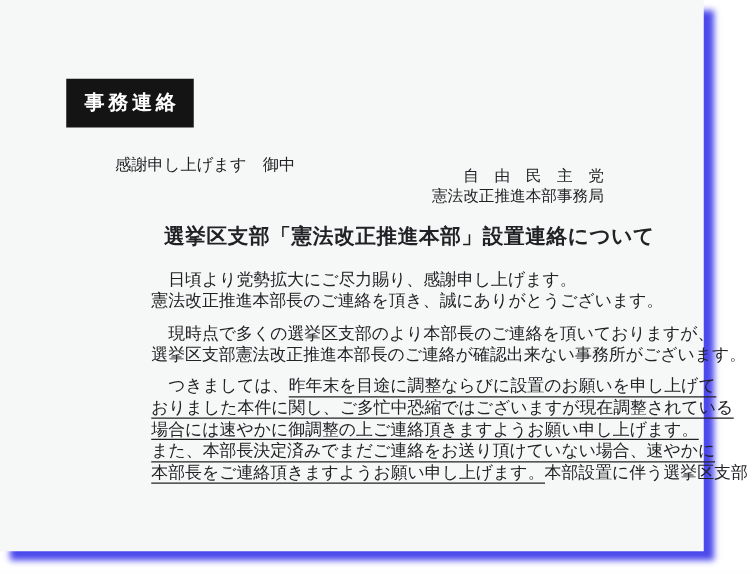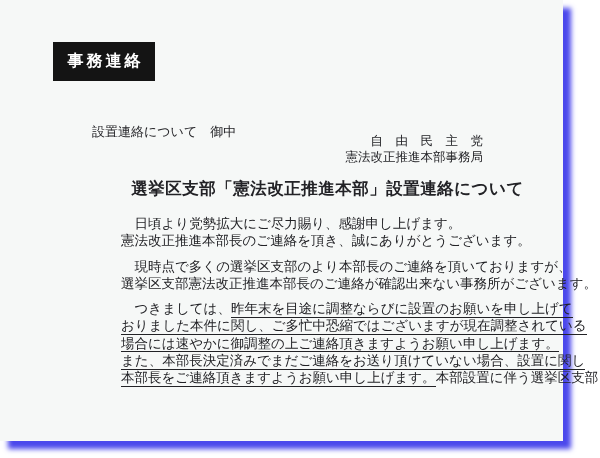--- a/index.html
+++ b/index.html
@@ -18,21 +18,21 @@
     font-family:"Liberation Sans", sans-serif;
     color:var(--ink);
   }
   .page{
     position:absolute;left:0;top:0;
     width:563px;height:441px;
     background:var(--paper);
     box-shadow:8px 8px 5px var(--shadow);
   }
   .stamp{
-    position:absolute;left:53px;top:42px;
+    position:absolute;left:53px;top:63px;
     width:102px;height:39px;
     background:var(--stamp-bg);color:var(--stamp-fg);
     display:flex;align-items:center;justify-content:center;
     font-size:16px;font-weight:bold;letter-spacing:3px;
     padding-left:3px;
   }
   .date{
     position:absolute;top:101px;right:80px;
     font-size:12.5px;letter-spacing:1px;
   }
@@ -60,21 +60,21 @@
 </head>
 <body>
 
 <div class="page">
 
   <div class="stamp">
     <span>事務連絡</span>
   </div>
 
 
-  <div class="recipient">設置連絡について　御中</div>
+  <div class="recipient">感謝申し上げます　御中</div>
 
   <div class="sender">
     <div>自　由　民　主　党</div>
     <div>憲法改正推進本部事務局</div>
   </div>
 
   <div class="title">選挙区支部「憲法改正推進本部」設置連絡について</div>
 
   <div class="body">
       <div class="para">
@@ -82,18 +82,18 @@
         <div class="line"><span class="">憲法改正推進本部長のご連絡を頂き、誠にありがとうございます。</span></div>
       </div>
       <div class="para">
         <div class="line"><span class="">　現時点で多くの選挙区支部のより本部長のご連絡を頂いておりますが、</span></div>
         <div class="line"><span class="">選挙区支部憲法改正推進本部長のご連絡が確認出来ない事務所がございます。</span></div>
       </div>
       <div class="para">
         <div class="line"><span class="">　つきましては、</span><span class="u">昨年末を目途に調整ならびに設置のお願いを申し上げて</span></div>
         <div class="line"><span class="u">おりました本件に関し、ご多忙中恐縮ではございますが現在調整されている</span></div>
         <div class="line"><span class="u">場合には速やかに御調整の上ご連絡頂きますようお願い申し上げます。</span></div>
-        <div class="line"><span class="u">また、本部長決定済みでまだご連絡をお送り頂けていない場合、設置に関し</span></div>
+        <div class="line"><span class="u">また、本部長決定済みでまだご連絡をお送り頂けていない場合、速やかに</span></div>
         <div class="line"><span class="u">本部長をご連絡頂きますようお願い申し上げます。</span><span class="">本部設置に伴う選挙区支部</span></div>
       </div>
     </div>
 
 </div>
 
 </body></html>

